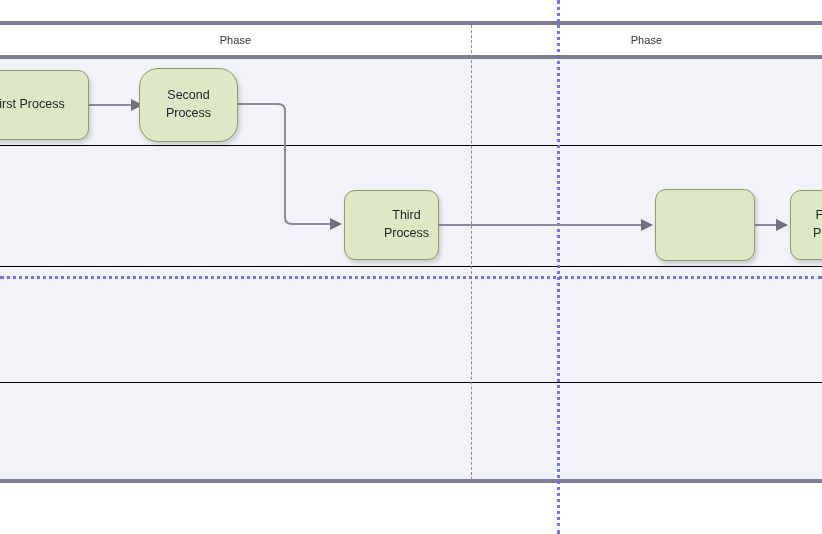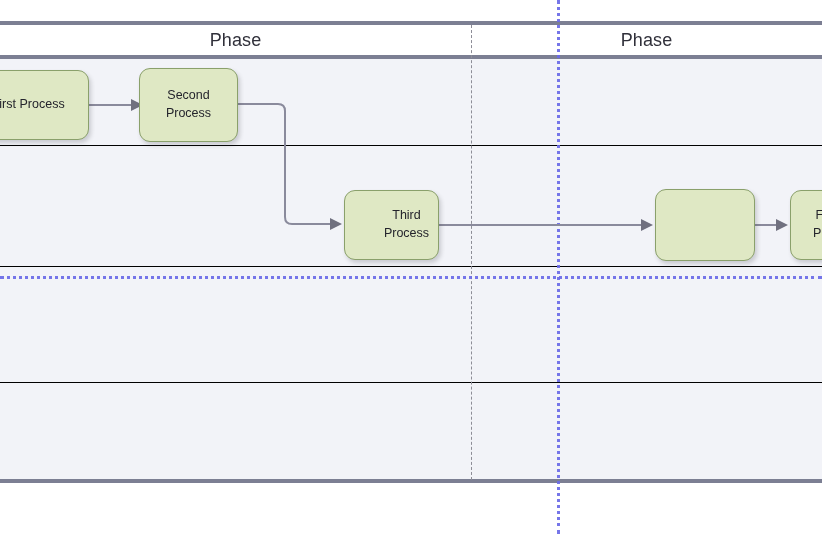--- a/index.html
+++ b/index.html
@@ -31,21 +31,21 @@
     width: 822px;
     background: #ffffff;
   }
   .phase-label {
     position: absolute;
     top: 0;
     height: 100%;
     display: flex;
     align-items: center;
     justify-content: center;
-    font-size: 18px;
+    font-size: 11px;
     color: #30303a;
     letter-spacing: 0.1px;
     white-space: nowrap;
   }
 
   .lane-body {
     position: absolute;
     left: 0;
     width: 822px;
     background: #f2f3f8;
@@ -167,21 +167,21 @@
     </g>
 
     <g>
       <path class="flow-path" d="M 755 225 L 776 225"></path>
       <polygon class="flow-head" points="776,219 788,225 776,231"></polygon>
     </g>
   </svg>
 
   <div class="task" style="left:-25px;top:70px;width:114px;height:70px;">irst Process</div>
 
-  <div class="task" style="left:139px;top:68px;width:99px;height:74px;">Second
+  <div class="task" style="left:139px;top:68px;width:99px;height:74px;border-radius:19px;">Second
 Process</div>
 
   <div class="task" style="left:344px;top:190px;width:95px;height:70px;padding-left:36px;">Third
 Process</div>
 
   <div class="task" style="left:655px;top:189px;width:100px;height:72px;"></div>
 
   <div class="task" style="left:790px;top:190px;width:100px;height:70px;justify-content:flex-start;padding-left:22px;">F
 Pr</div>
 

